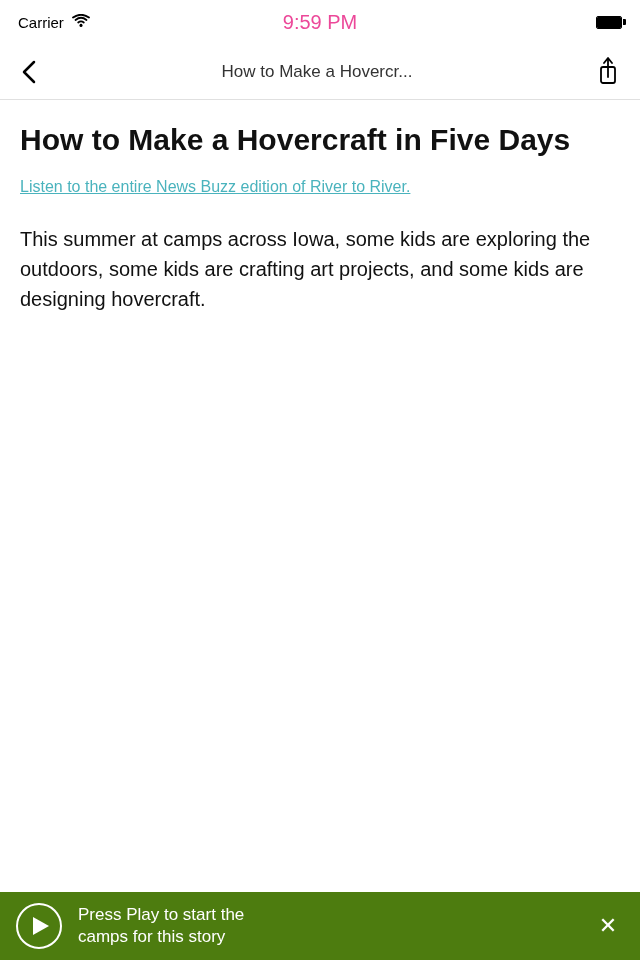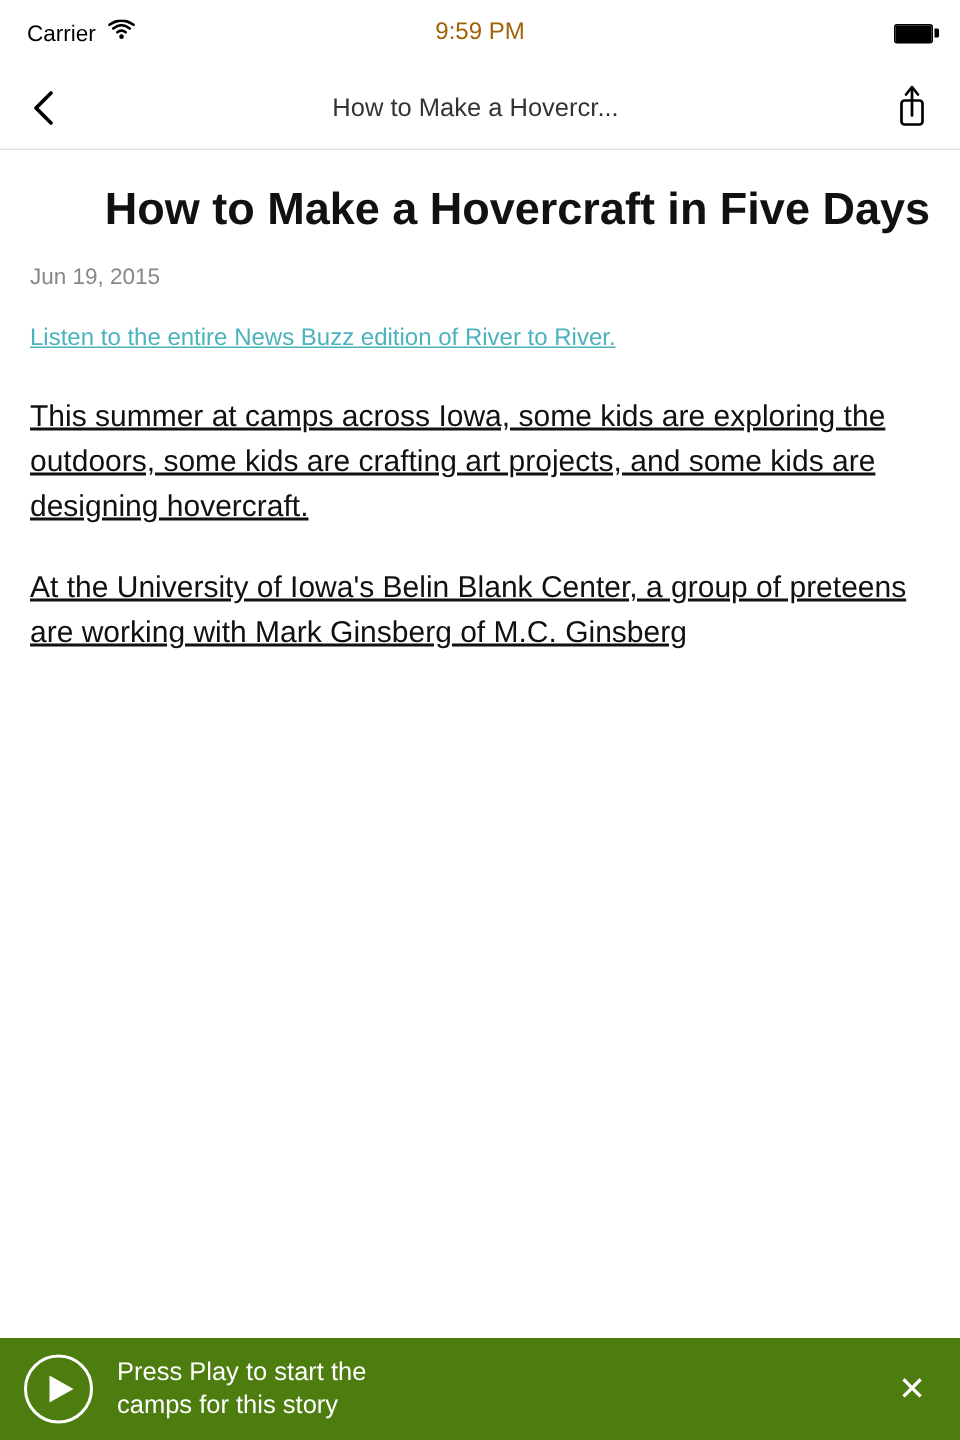--- a/index.html
+++ b/index.html
@@ -25,23 +25,23 @@
     }
     .status-left {
       display: flex;
       align-items: center;
       gap: 8px;
       font-size: 15px;
       font-weight: 500;
       color: #000;
     }
     .status-time {
-      font-size: 16px;
+      font-size: 20px;
       font-weight: 400;
-      color: #a16207;
+      color: #ec4899;
       position: absolute;
       left: 50%;
       transform: translateX(-50%);
     }
     .status-right {
       display: flex;
       align-items: center;
       gap: 6px;
     }
     .battery-icon {
@@ -116,21 +116,20 @@
       padding: 22px 20px 20px 20px;
       overflow-y: auto;
       height: calc(960px - 44px - 56px - 68px);
     }
     .article-title {
       font-size: 30px;
       font-weight: 800;
       color: #111;
       line-height: 1.2;
       margin-bottom: 18px;
-      text-align: right;
     }
     .article-author {
       font-size: 15px;
       color: #888;
       margin-bottom: 4px;
     }
     .article-date {
       font-size: 15px;
       color: #888;
       margin-bottom: 22px;
@@ -144,21 +143,20 @@
       margin-bottom: 26px;
       cursor: pointer;
     }
     .article-body {
       font-size: 20px;
       color: #111;
       line-height: 1.5;
     }
     .article-body p {
       margin-bottom: 24px;
-      text-decoration: underline;
     }
 
     
     .audio-player {
       position: absolute;
       bottom: 0;
       left: 0;
       right: 0;
       height: 68px;
       background: #4d7c0f;
@@ -243,25 +241,23 @@
     <svg class="share-svg" viewBox="0 0 24 30" fill="none" xmlns="http://www.w3.org/2000/svg">
       <rect x="5" y="10" width="14" height="16" rx="2" stroke="#000" stroke-width="1.8" fill="none"></rect>
       <line x1="12" y1="2" x2="12" y2="20" stroke="#000" stroke-width="1.8" stroke-linecap="round"></line>
       <polyline points="8,6 12,1 16,6" stroke="#000" stroke-width="1.8" fill="none" stroke-linecap="round" stroke-linejoin="round"></polyline>
     </svg>
   </div>
 </div>
 
 <div class="article-content">
   <h1 class="article-title">How to Make a Hovercraft in Five Days</h1>
-  <div class="article-date">Jun 19, 2015</div>
   <a class="article-link" href="#">Listen to the entire News Buzz edition of River to River.</a>
   <div class="article-body">
     <p>This summer at camps across Iowa, some kids are exploring the outdoors, some kids are crafting art projects, and some kids are designing hovercraft.</p>
-    <p>At the University of Iowa's Belin Blank Center, a group of preteens are working with Mark Ginsberg of M.C. Ginsberg</p>
   </div>
 </div>
 
 <div class="audio-player">
   <div class="play-button">
     <div class="play-triangle"></div>
   </div>
   <div class="audio-text">
     <span>Press Play to start the</span><br>
     <span>camps for this story</span>

